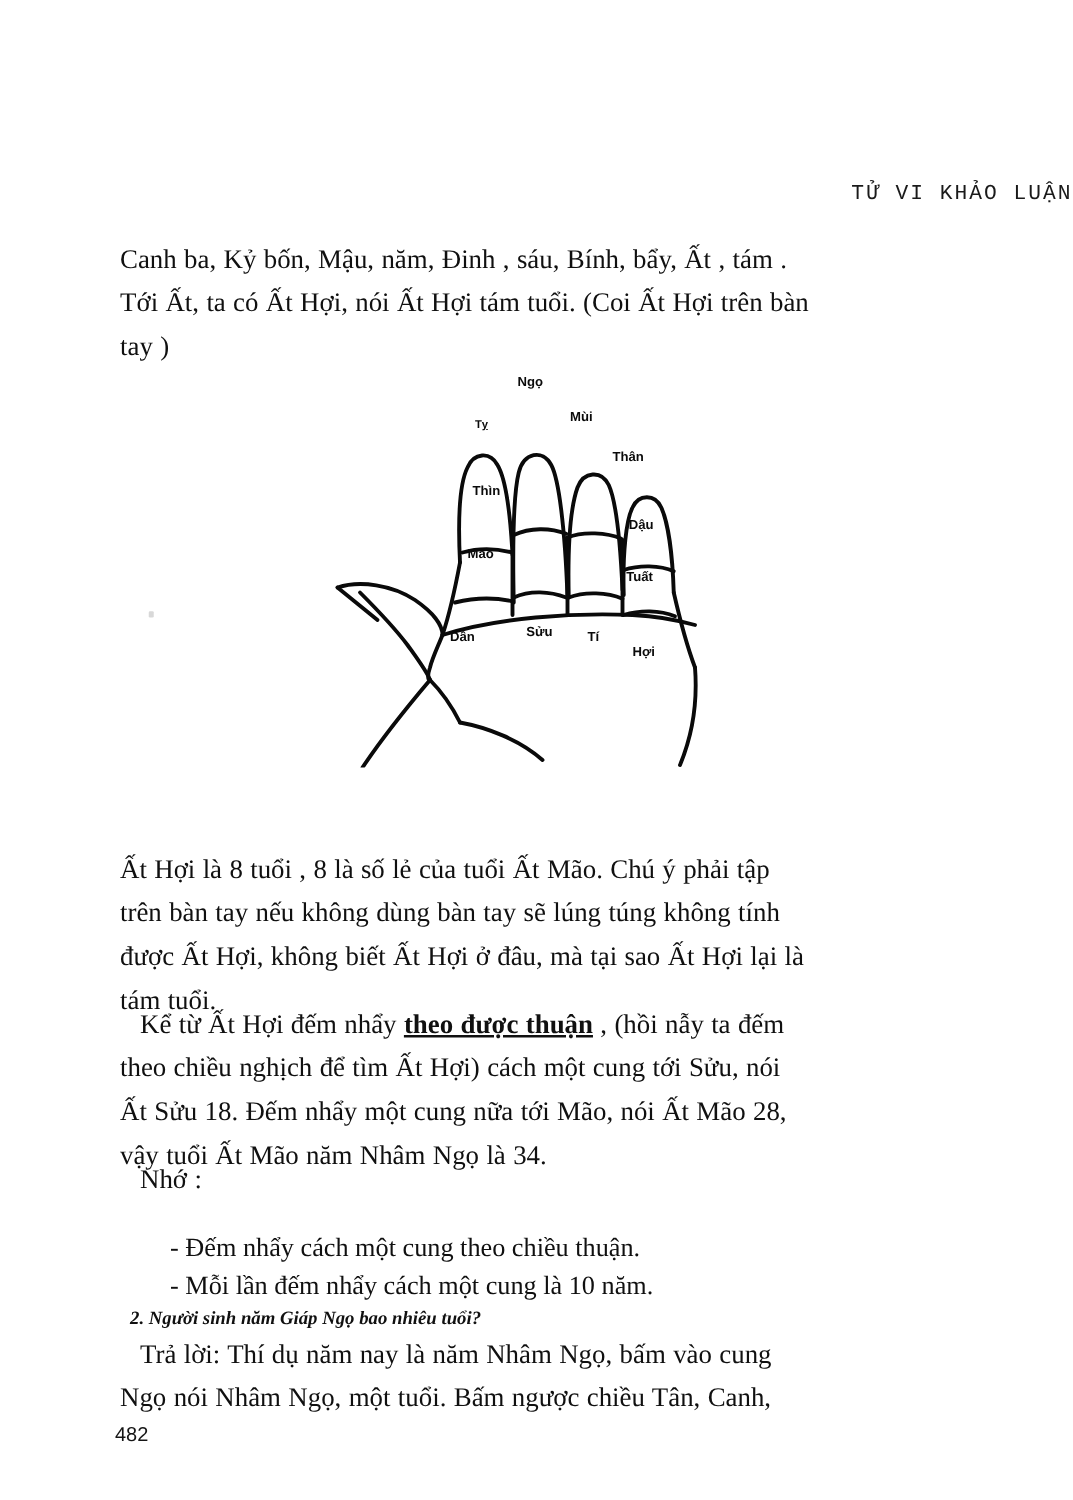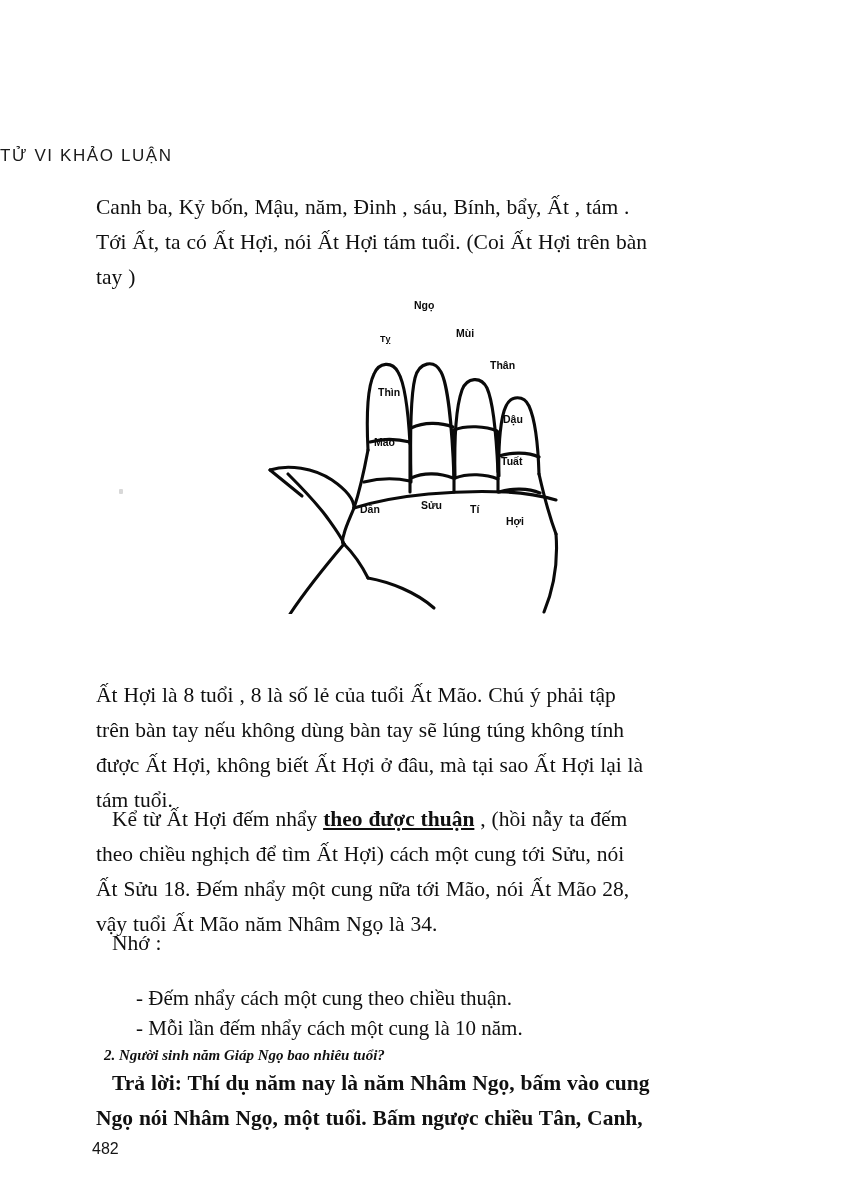--- a/index.html
+++ b/index.html
@@ -20,25 +20,25 @@
     color: #0d0d0d;
     -webkit-font-smoothing: none;
   }
 
   
   .running-head {
     position: absolute;
     top: 146px;
     left: 0;
     width: 858px;
-    text-align: left;
+    text-align: right;
     font-size: 17px;
     letter-spacing: 1.6px;
     color: #1a1a1a;
-    font-family: Liberation Sans, sans-serif;
+    font-family: Liberation Mono, monospace;
     font-weight: 400;
   }
 
   
   .col {
     position: absolute;
     left: 92px;
     width: 652px;
   }
 
@@ -74,21 +74,21 @@
     color: #101010;
   }
 
   
   #block-intro   { top: 188px; }
   #block-body1   { top: 676px; }
   #block-body2   { top: 800px; }
   #block-nho     { top: 924px; }
   #block-dashes  { top: 983px; }
   #block-q2      { top: 1028px; }
-  #block-answer  { top: 1064px; font-weight: bold; }
+  #block-answer  { top: 1064px; }
 
   
   .folio {
     position: absolute;
     left: 92px;
     top: 1140px;
     font-size: 16px;
     color: #151515;
     font-family: "Liberation Sans", "DejaVu Sans", sans-serif;
   }

